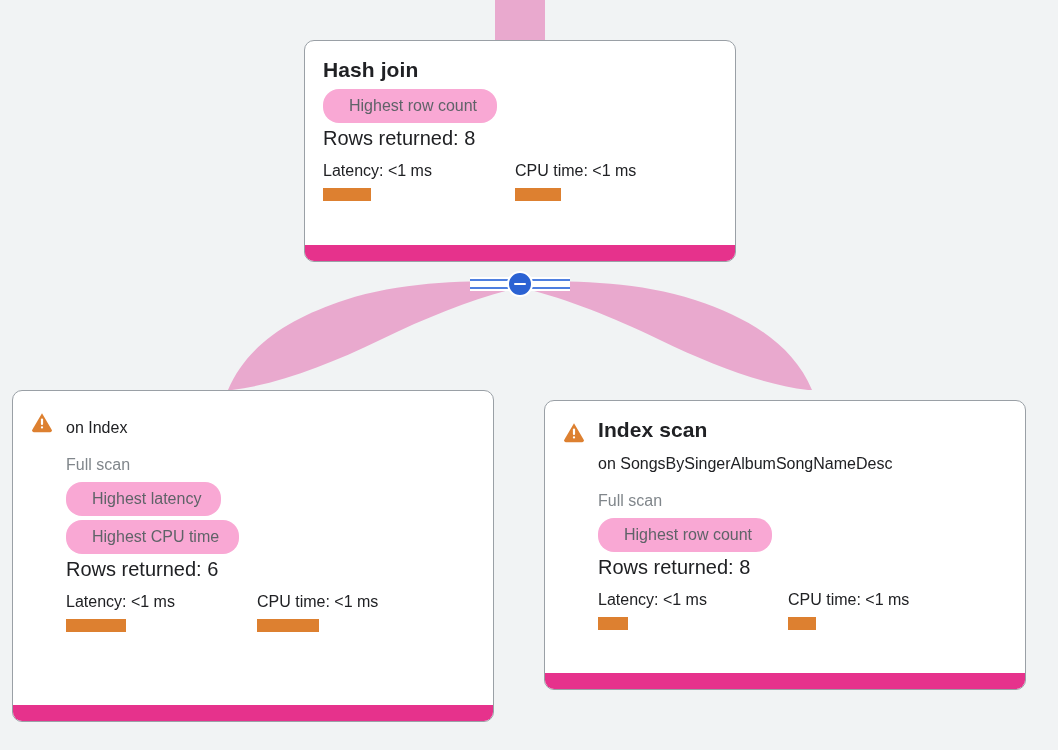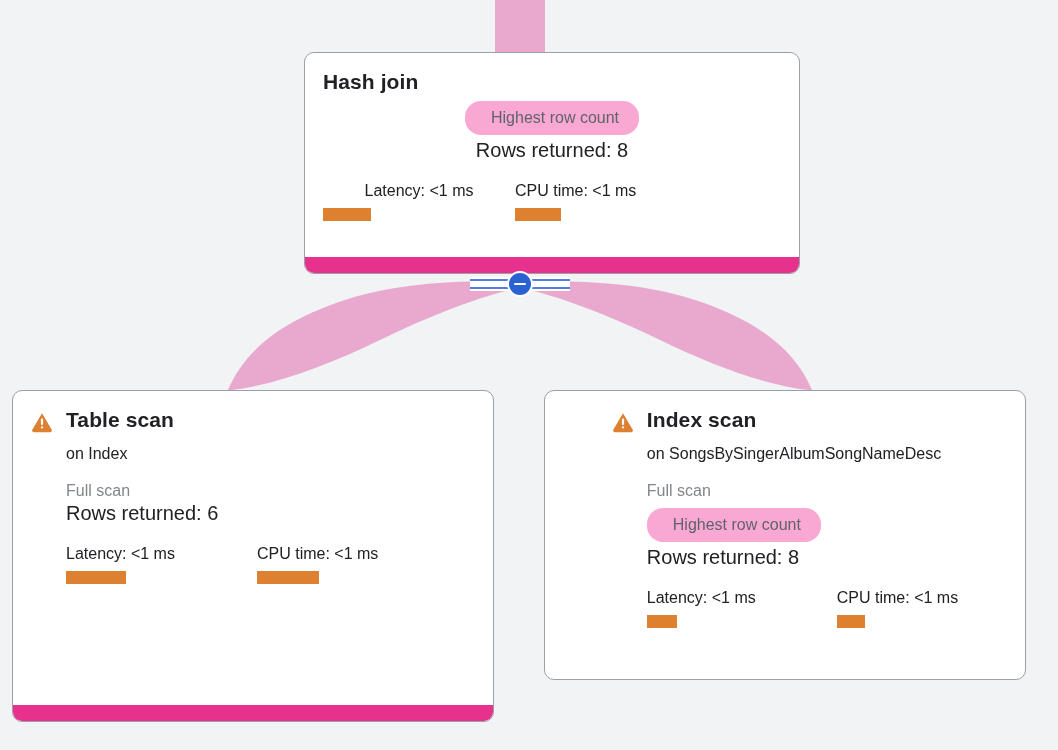--- a/index.html
+++ b/index.html
@@ -112,21 +112,21 @@
   .rows-returned {
     font-size: 20px;
     line-height: 22px;
     color: #202124;
     white-space: nowrap;
   }
 
   
   .metrics {
     display: flex;
-    margin-top: 20px;
+    margin-top: 12px;
   }
   .metric {
     display: flex;
     flex-direction: column;
   }
   .metric-label {
     font-size: 16px;
     line-height: 20px;
     color: #202124;
     white-space: nowrap;
@@ -202,21 +202,21 @@
 
     <path fill="#e9a9ce" d="M 523,288
              C 570,300 610,316 660,340
              C 710,364 760,384 808,390
              L 812,390
              C 793,345 750,318 695,300
              C 640,282 580,281 528,281
              Z"></path>
   </svg>
 
-  <div class="node" style="left:304px; top:52px; width:496px; height:222px;text-align:center;">
+  <div class="node" style="left:304px; top:40px; width:432px; height:222px;">
     <div class="node-body">
       <div class="node-head">
         <div class="node-head-text">
           <div class="node-title">Hash join</div>
         </div>
       </div>
       <div class="chips">
         <span class="chip">Highest row count</span>
       </div>
       <div class="rows-returned">Rows returned: 8</div>
@@ -244,41 +244,44 @@
       <div class="node-head">
         <span class="warn-icon">
           <svg viewBox="0 0 24 24" width="22" height="22" aria-hidden="true">
             <path d="M12 2.4 L22.6 20.4 a1.8 1.8 0 0 1 -1.55 2.7 H2.95
                      a1.8 1.8 0 0 1 -1.55 -2.7 Z" fill="#dd8030"></path>
             <rect x="10.8" y="8.3" width="2.4" height="7.0" rx="1.1" fill="#ffffff"></rect>
             <rect x="10.8" y="16.7" width="2.4" height="2.5" rx="1.1" fill="#ffffff"></rect>
           </svg>
         </span>
         <div class="node-head-text">
-          <div class="node-title">Table scan</div>
           <div class="node-subtitle">on Index</div>
           <div class="node-scantype">Full scan</div>
+          <div class="chips">
+            <span class="chip">Highest latency</span><br>
+            <span class="chip">Highest CPU time</span>
+          </div>
           <div class="rows-returned">Rows returned: 6</div>
           <div class="metrics">
             <div class="metric" style="width:191px;">
               <span class="metric-label">Latency: &lt;1 ms</span>
               <span class="metric-bar" style="width:60px;"></span>
             </div>
             <div class="metric">
               <span class="metric-label">CPU time: &lt;1 ms</span>
               <span class="metric-bar" style="width:62px;"></span>
             </div>
           </div>
         </div>
       </div>
     </div>
     <div class="node-accent"></div>
   </div>
 
-  <div class="node" style="left:544px; top:390px; width:482px; height:290px;align-items:center;">
+  <div class="node" style="left:544px; top:400px; width:482px; height:290px;">
     <div class="node-body">
       <div class="node-head">
         <span class="warn-icon">
           <svg viewBox="0 0 24 24" width="22" height="22" aria-hidden="true">
             <path d="M12 2.4 L22.6 20.4 a1.8 1.8 0 0 1 -1.55 2.7 H2.95
                      a1.8 1.8 0 0 1 -1.55 -2.7 Z" fill="#dd8030"></path>
             <rect x="10.8" y="8.3" width="2.4" height="7.0" rx="1.1" fill="#ffffff"></rect>
             <rect x="10.8" y="16.7" width="2.4" height="2.5" rx="1.1" fill="#ffffff"></rect>
           </svg>
         </span>

